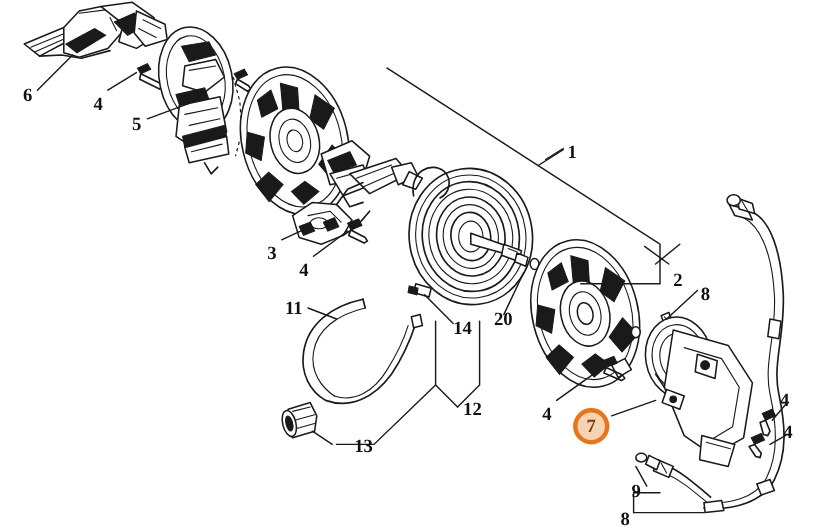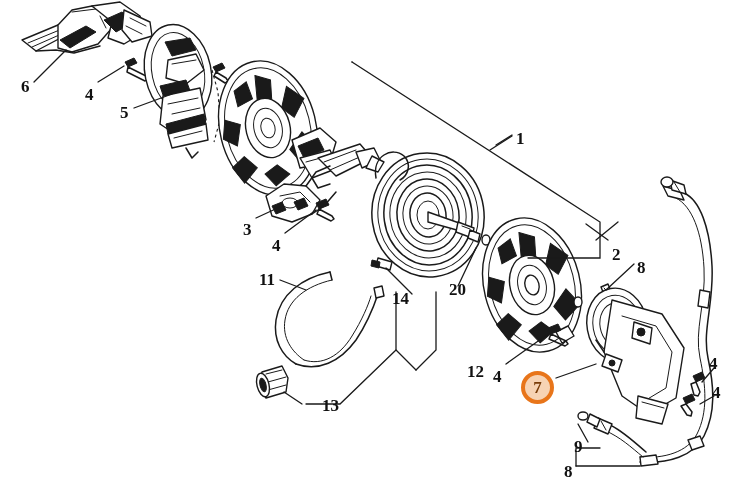--- a/index.html
+++ b/index.html
@@ -309,23 +309,23 @@
   <div class="lbl" style="left:272px;top:237px;">4</div>
   <div class="lbl" style="left:493px;top:368px;">4</div>
   <div class="lbl" style="left:709px;top:355px;">4</div>
   <div class="lbl" style="left:712px;top:384px;">4</div>
   <div class="lbl" style="left:120px;top:104px;">5</div>
   <div class="lbl" style="left:21px;top:78px;">6</div>
   <div class="lbl" style="left:564px;top:463px;">8</div>
   <div class="lbl" style="left:574px;top:438px;">9</div>
   <div class="lbl" style="left:637px;top:259px;">8</div>
   <div class="lbl" style="left:259px;top:271px;text-align:right;">11</div>
-  <div class="lbl" style="left:421px;top:363px;margin-left:46px;">12</div>
+  <div class="lbl" style="left:421px;top:363px;">12</div>
   <div class="lbl" style="left:322px;top:397px;">13</div>
-  <div class="lbl" style="left:392px;top:290px;text-align:center;">14</div>
+  <div class="lbl" style="left:412px;top:290px;text-align:center;">14</div>
   <div class="lbl" style="left:449px;top:281px;">20</div>
 
   <div class="hl-wrap" style="left:521px;top:371px;">
     <div class="hl-circle" id="hl7" style="border: 4px solid rgb(232, 117, 26); background: rgb(247, 211, 180); color: rgb(122, 61, 10);">
       <span>7</span>
     </div>
   </div>
 
 </div>
 

